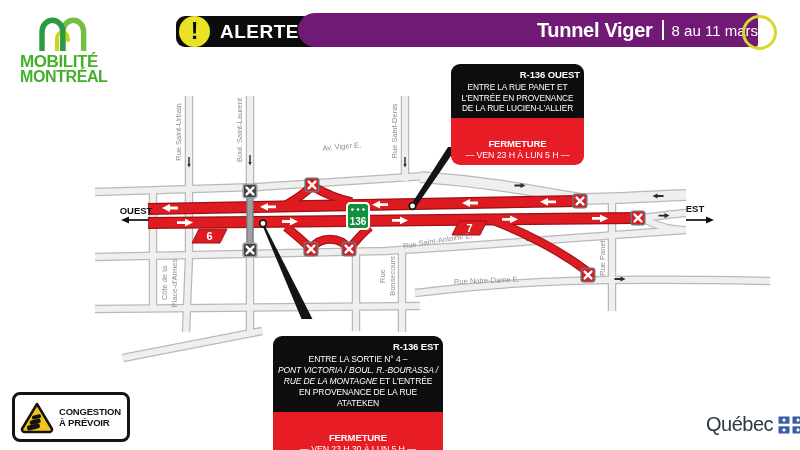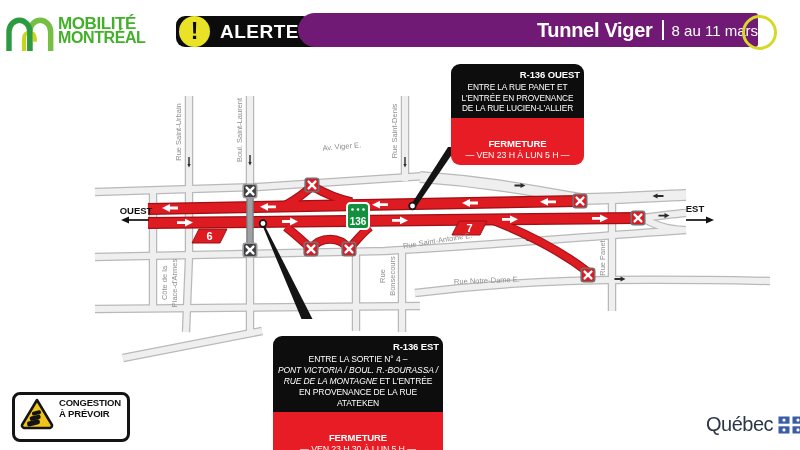--- a/index.html
+++ b/index.html
@@ -1,19 +1,19 @@
 <!DOCTYPE html>
 <html><head>
 <meta charset="utf-8">
 <style>
   html,body{margin:0;padding:0;background:#fff;}
   #stage{position:relative;width:800px;height:450px;background:#fff;overflow:hidden;
          font-family:"Liberation Sans",sans-serif;}
   
-  .logo{position:absolute;left:4px;top:8px;display:flex;align-items:center;}
+  .logo{position:absolute;left:16px;top:8px;display:flex;align-items:center;flex-direction:column;}
   .logo-text{margin-left:4px;line-height:0.92;letter-spacing:-0.4px;}
   .logo-text div{font-weight:bold;color:#43b02a;}
   .lt1{font-size:17px;} .lt2{font-size:16px;}
   .alert-bar{position:absolute;left:176px;top:16px;width:254px;height:31px;background:#0c0c0c;
              border-radius:9px 0 0 9px;clip-path:polygon(0 0,50% 0,100% 100%,0 100%);
              display:flex;align-items:center;}
   .alert-circle{position:absolute;left:3px;top:0;width:31px;height:31px;border-radius:50%;
                 background:#e9e227;color:#0c0c0c;font-weight:bold;font-size:23px;
                 display:flex;align-items:center;justify-content:center;}
   .alert-label{margin-left:44px;color:#fff;font-weight:bold;font-size:19px;letter-spacing:0.5px;}
@@ -34,21 +34,21 @@
   .co-title{font-weight:bold;font-size:9.5px;margin-bottom:2px;text-align:right;}
   .co-line{font-size:8.3px;line-height:1.28;}
   .co-ferm{font-weight:bold;font-size:9.5px;}
   .co-time{font-weight:normal;font-size:8.8px;margin-top:1px;}
   .it{font-style:italic;}
   #co-ouest{left:451px;top:64px;width:133px;}
   #co-est{left:273px;top:336px;width:170px;}
   #co-est .co-line{font-size:8.5px;}
   
   .congestion{position:absolute;left:12px;top:392px;width:104px;height:40px;background:#fff;
-              border:3px solid #141414;border-radius:8px;display:flex;align-items:flex-start;
+              border:3px solid #141414;border-radius:8px;display:flex;align-items:center;
               padding:2px 4px;box-sizing:content-box;z-index:3;}
   .cg-text{font-weight:bold;font-size:9.5px;line-height:1.2;color:#111;margin-left:4px;letter-spacing:-0.2px;}
   .quebec{position:absolute;left:706px;top:413px;display:flex;align-items:center;z-index:3;}
   .qc-word{font-size:20px;color:#2b3647;letter-spacing:-0.5px;}
 </style>
 </head>
 <body>
 
 <div id="stage">
 

